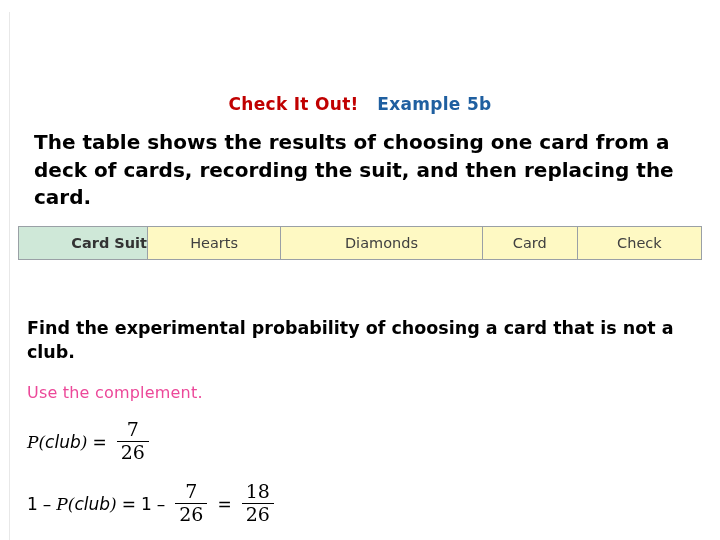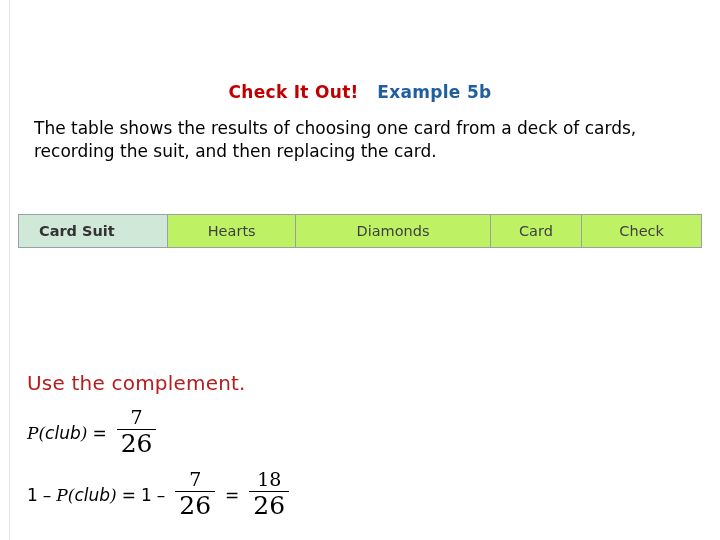--- a/index.html
+++ b/index.html
@@ -19,21 +19,21 @@
     left: 0;
     top: 0;
     width: 9px;
     height: 540px;
     background: #ffffff;
     border-right: 1px solid #e8e8e8;
   }
   .slide {
     position: absolute;
     left: 0;
-    top: 0;
+    top: 12px;
     width: 720px;
     height: 384px;
   }
   .heading {
     position: absolute;
     left: 0;
     top: 82px;
     width: 720px;
     text-align: center;
     font-size: 17px;
@@ -44,22 +44,22 @@
     color: #c00000;
   }
   .heading .example {
     color: #1f5fa0;
   }
   .body-text {
     position: absolute;
     left: 34px;
     top: 117px;
     width: 650px;
-    font-size: 17px;
-    font-weight: normal;
+    font-size: 20px;
+    font-weight: bold;
     color: #000000;
     line-height: 1.38;
   }
   table.card-table {
     position: absolute;
     left: 18px;
     top: 214px;
     width: 684px;
     border-collapse: collapse;
     font-size: 14.5px;
@@ -69,47 +69,47 @@
   table.card-table td {
     border: 1px solid #9aa0a6;
     height: 32px;
     text-align: center;
     vertical-align: middle;
     padding: 0;
   }
   table.card-table td.rowhead {
     background: #cfe8d8;
     font-weight: bold;
-    text-align: left;
-    padding-left: 20px;
+    text-align: right;
+    padding-left: 0;
     width: 128px;
     color: #333333;
   }
   table.card-table tr.head td {
-    background: #bef264;
+    background: #fef9c3;
   }
   table.card-table tr.head td.rowhead {
     background: #cfe8d8;
   }
   .question {
     position: absolute;
     left: 27px;
     top: 304px;
     width: 660px;
     font-size: 17.5px;
     font-weight: bold;
     color: #000000;
     line-height: 1.38;
   }
   .use-comp {
     position: absolute;
     left: 27px;
     top: 371px;
-    font-size: 20px;
-    color: #b91c1c;
+    font-size: 16px;
+    color: #ec4899;
     letter-spacing: 0.2px;
   }
   .eq1 {
     position: absolute;
     left: 27px;
     top: 408px;
     display: flex;
     align-items: center;
     font-size: 17px;
     color: #000000;
@@ -143,21 +143,21 @@
     font-size: 19px;
     padding: 0 4px 1px 4px;
   }
   .frac .bar {
     width: 100%;
     min-width: 30px;
     height: 1.5px;
     background: #000000;
   }
   .frac .den {
-    font-size: 25px;
+    font-size: 19px;
     padding: 1px 4px 0 4px;
   }
   .txt-fn {
     font-family: "DejaVu Sans", sans-serif;
     font-style: italic;
   }
 </style>
 </head>
 <body>
 
@@ -178,20 +178,21 @@
         <tr class="head">
       <td class="rowhead">Card Suit</td>
       <td>Hearts</td>
       <td>Diamonds</td>
       <td>Card</td>
       <td>Check</td>
     </tr>
   </tbody>
     </table>
 
+  <div class="question">Find the experimental probability of choosing a card that is not a club.</div>
 
   <div class="use-comp">Use the complement.</div>
 
   <div class="eq1">
     <span class="ital">P</span>
     <span class="ital">(</span>
     <span class="txt-fn">club</span>
     <span class="ital">)</span>
     <span class="op">=</span>
     <span class="frac">

